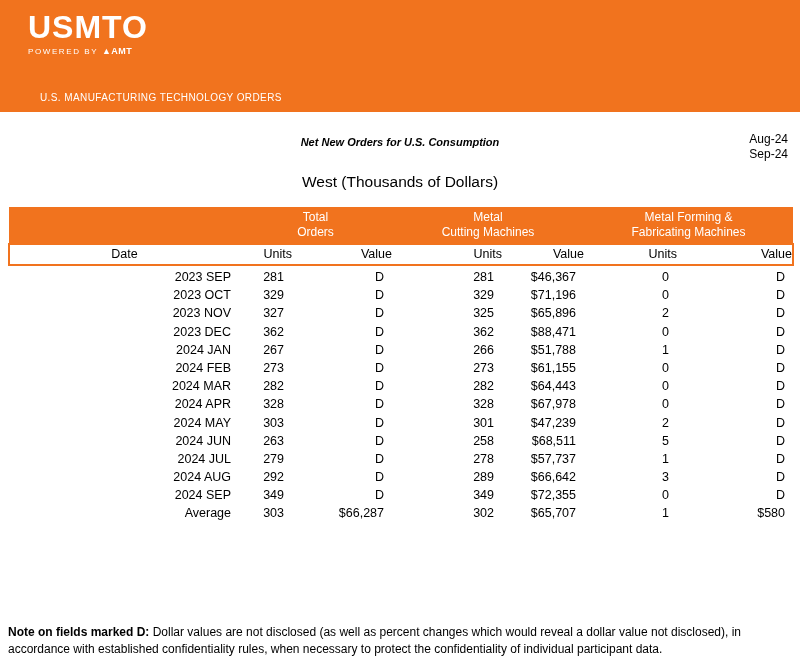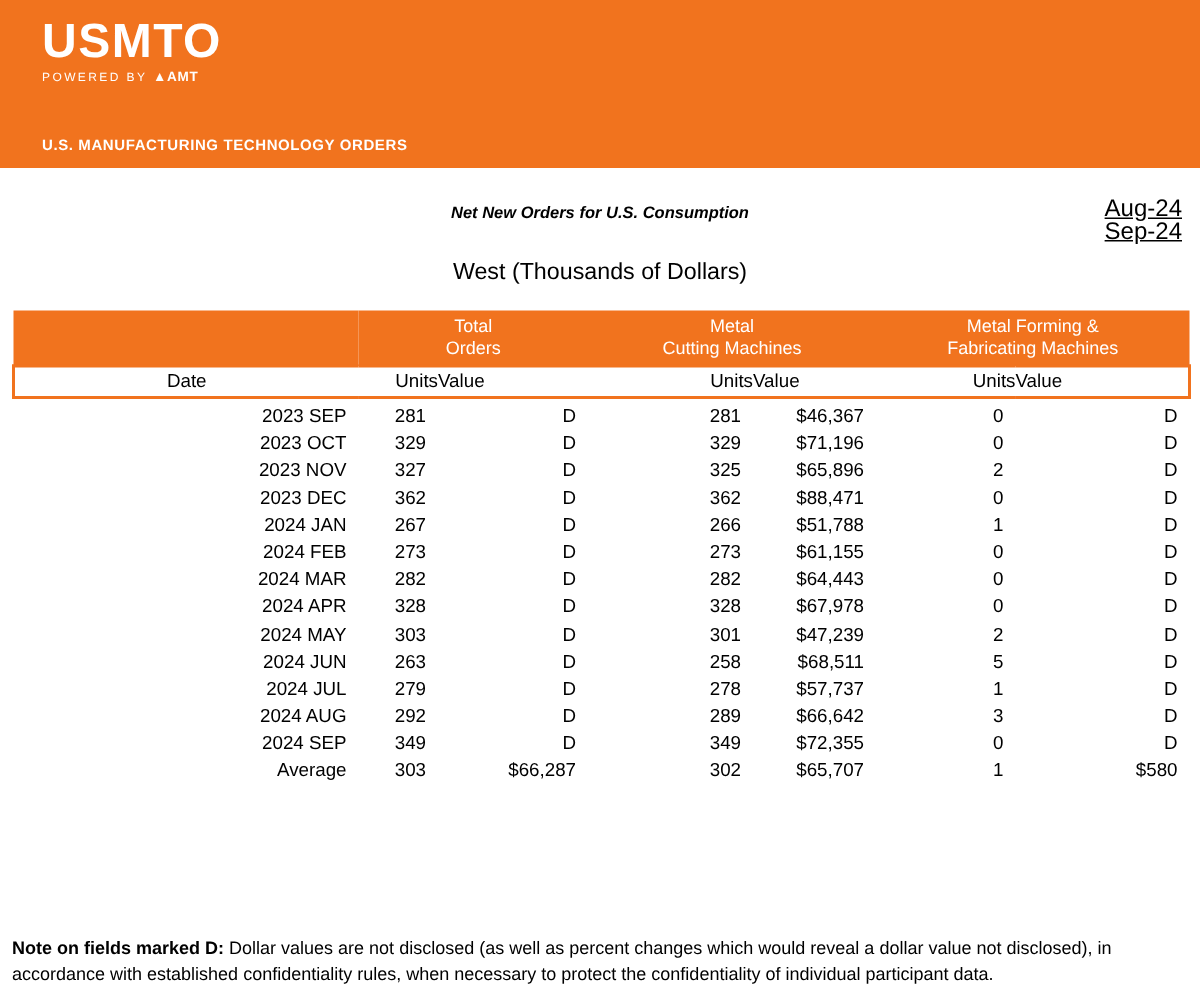--- a/index.html
+++ b/index.html
@@ -13,30 +13,30 @@
 
   
   .banner {
     height: 112px; background: var(--accent); color: #fff;
     padding: 11px 0 0 28px; position: relative;
   }
   .logo { font-size: 32px; font-weight: bold; letter-spacing: 1px; line-height: 1; }
   .powered { font-size: 8px; letter-spacing: 1.6px; margin-top: 3px; }
   .powered .amt { font-weight: bold; font-size: 9px; letter-spacing: 0.5px; }
   .tagline {
-    position: absolute; left: 28px; bottom: 9px;
-    font-size: 10px; font-weight: bold; letter-spacing: 0.4px; margin-top: 23px;
+    position: absolute; left: 40px; bottom: 9px;
+    font-size: 10px; font-weight: normal; letter-spacing: 0.4px; margin-top: 23px;
   }
 
   
   .titlebar { position: relative; margin-top: 24px; height: 20px; }
   .title { text-align: center; font-size: 11px; font-style: italic; font-weight: bold; }
   .dates {
     position: absolute; right: 12px; top: -4px;
-    text-align: right; font-size: 16px; line-height: 15px; text-decoration: underline;
+    text-align: right; font-size: 12px; line-height: 15px;
   }
   .subtitle { text-align: center; font-size: 15.5px; margin-top: 17px; }
 
   
   table {
     border-collapse: collapse; table-layout: fixed;
     width: 784px; margin: 16px 8px 0 8px; font-size: 12.5px;
   }
   thead tr.groups th {
     background: var(--accent); color: #fff;
@@ -45,21 +45,21 @@
   }
   thead tr.cols th {
     font-weight: normal; font-size: 12.5px; padding: 2px 0 3px;
     border-top: 2px solid var(--accent); border-bottom: 2px solid var(--accent);
     background: #fff;
   }
   thead tr.cols th:first-child { border-left: 2px solid var(--accent); }
   thead tr.cols th:last-child  { border-right: 2px solid var(--accent); }
   th.h-date  { text-align: center; }
   th.h-units { text-align: right; padding-right: 8px; }
-  th.h-value { text-align: left; }
+  th.h-value { text-align: right; }
   tbody td {
     text-align: right; padding: 1.6px 8px 1.6px 0;
     line-height: 15px; white-space: nowrap;
   }
   tbody tr:first-child td { padding-top: 4px; }
 
   
   .footnote {
     position: absolute; left: 8px; right: 10px; top: 624px;
     font-size: 12px; line-height: 17px;

